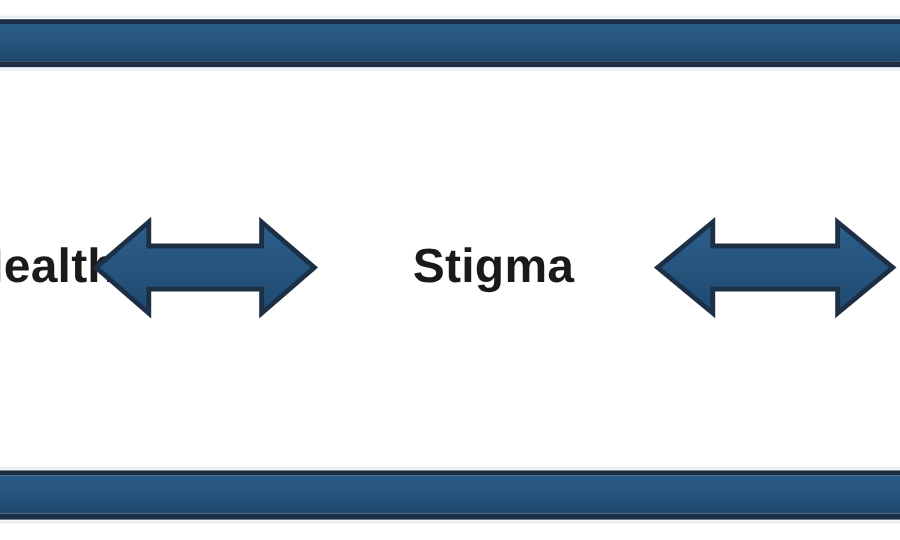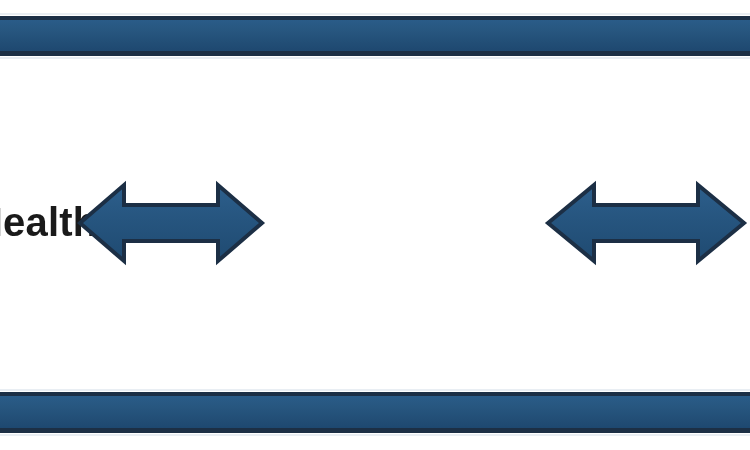--- a/index.html
+++ b/index.html
@@ -103,20 +103,21 @@
         <linearGradient id="arrGradL" x1="0" y1="0" x2="0" y2="1">
           <stop offset="0%" stop-color="#2d5f8c"></stop>
           <stop offset="45%" stop-color="#26557f"></stop>
           <stop offset="100%" stop-color="#1f4a71"></stop>
         </linearGradient>
       </defs>
       <polygon points="2,42 46,4 46,24 140,24 140,4 184,42 140,80 140,60 46,60 46,80" fill="url(#arrGradL)" stroke="#1c2f45" stroke-width="4" stroke-linejoin="miter"></polygon>
     </svg>
   </div>
 
+  <div class="label label-stigma">Stigma</div>
 
   <div class="arrow-wrap arrow-right">
     <svg viewBox="0 0 200 84" width="200" height="84" aria-hidden="true">
       <defs>
         <linearGradient id="arrGradR" x1="0" y1="0" x2="0" y2="1">
           <stop offset="0%" stop-color="#2d5f8c"></stop>
           <stop offset="45%" stop-color="#26557f"></stop>
           <stop offset="100%" stop-color="#1f4a71"></stop>
         </linearGradient>
       </defs>

